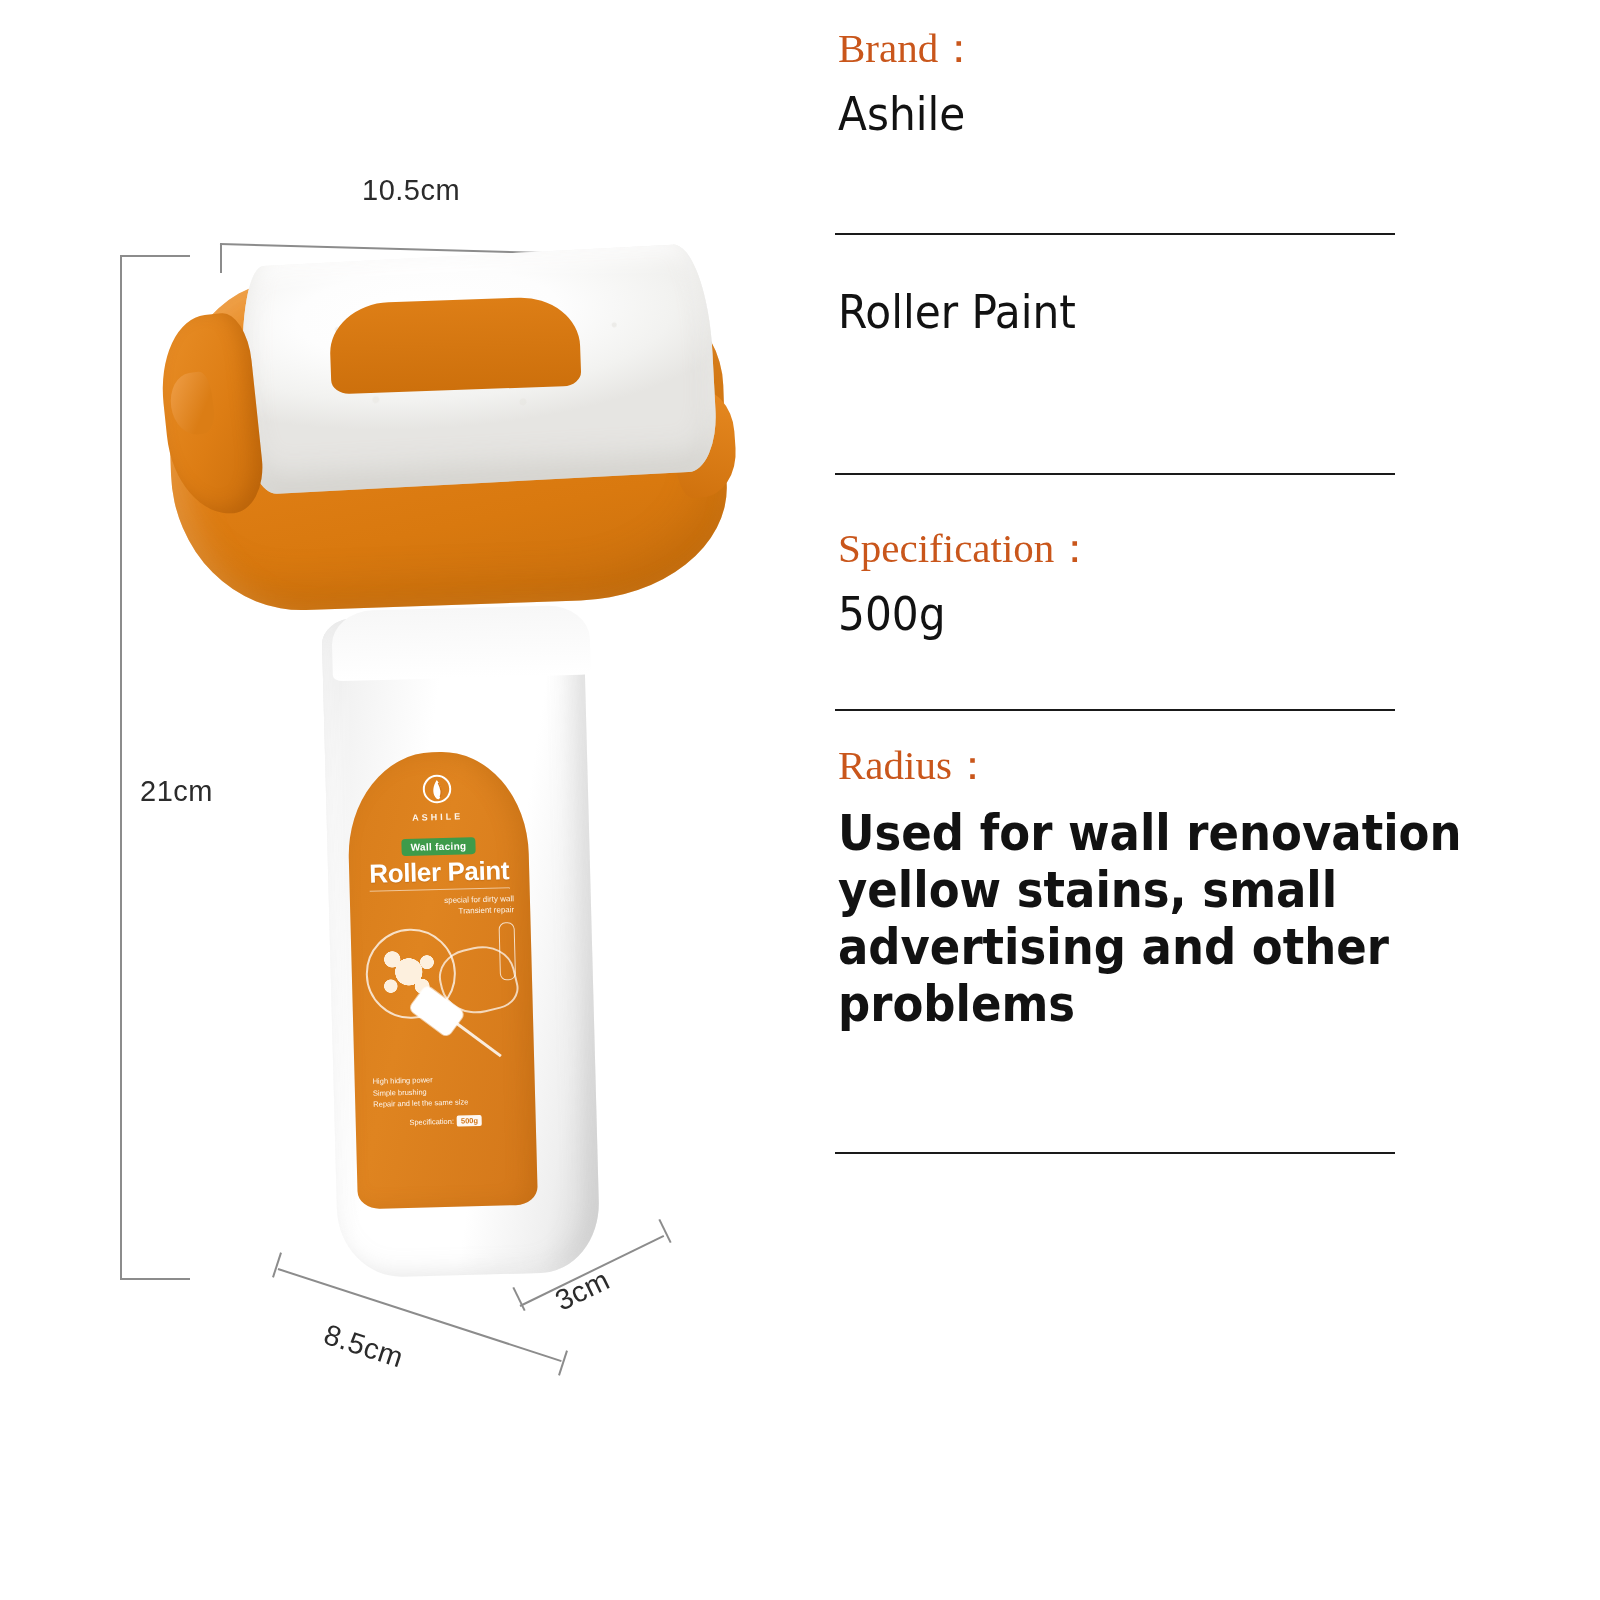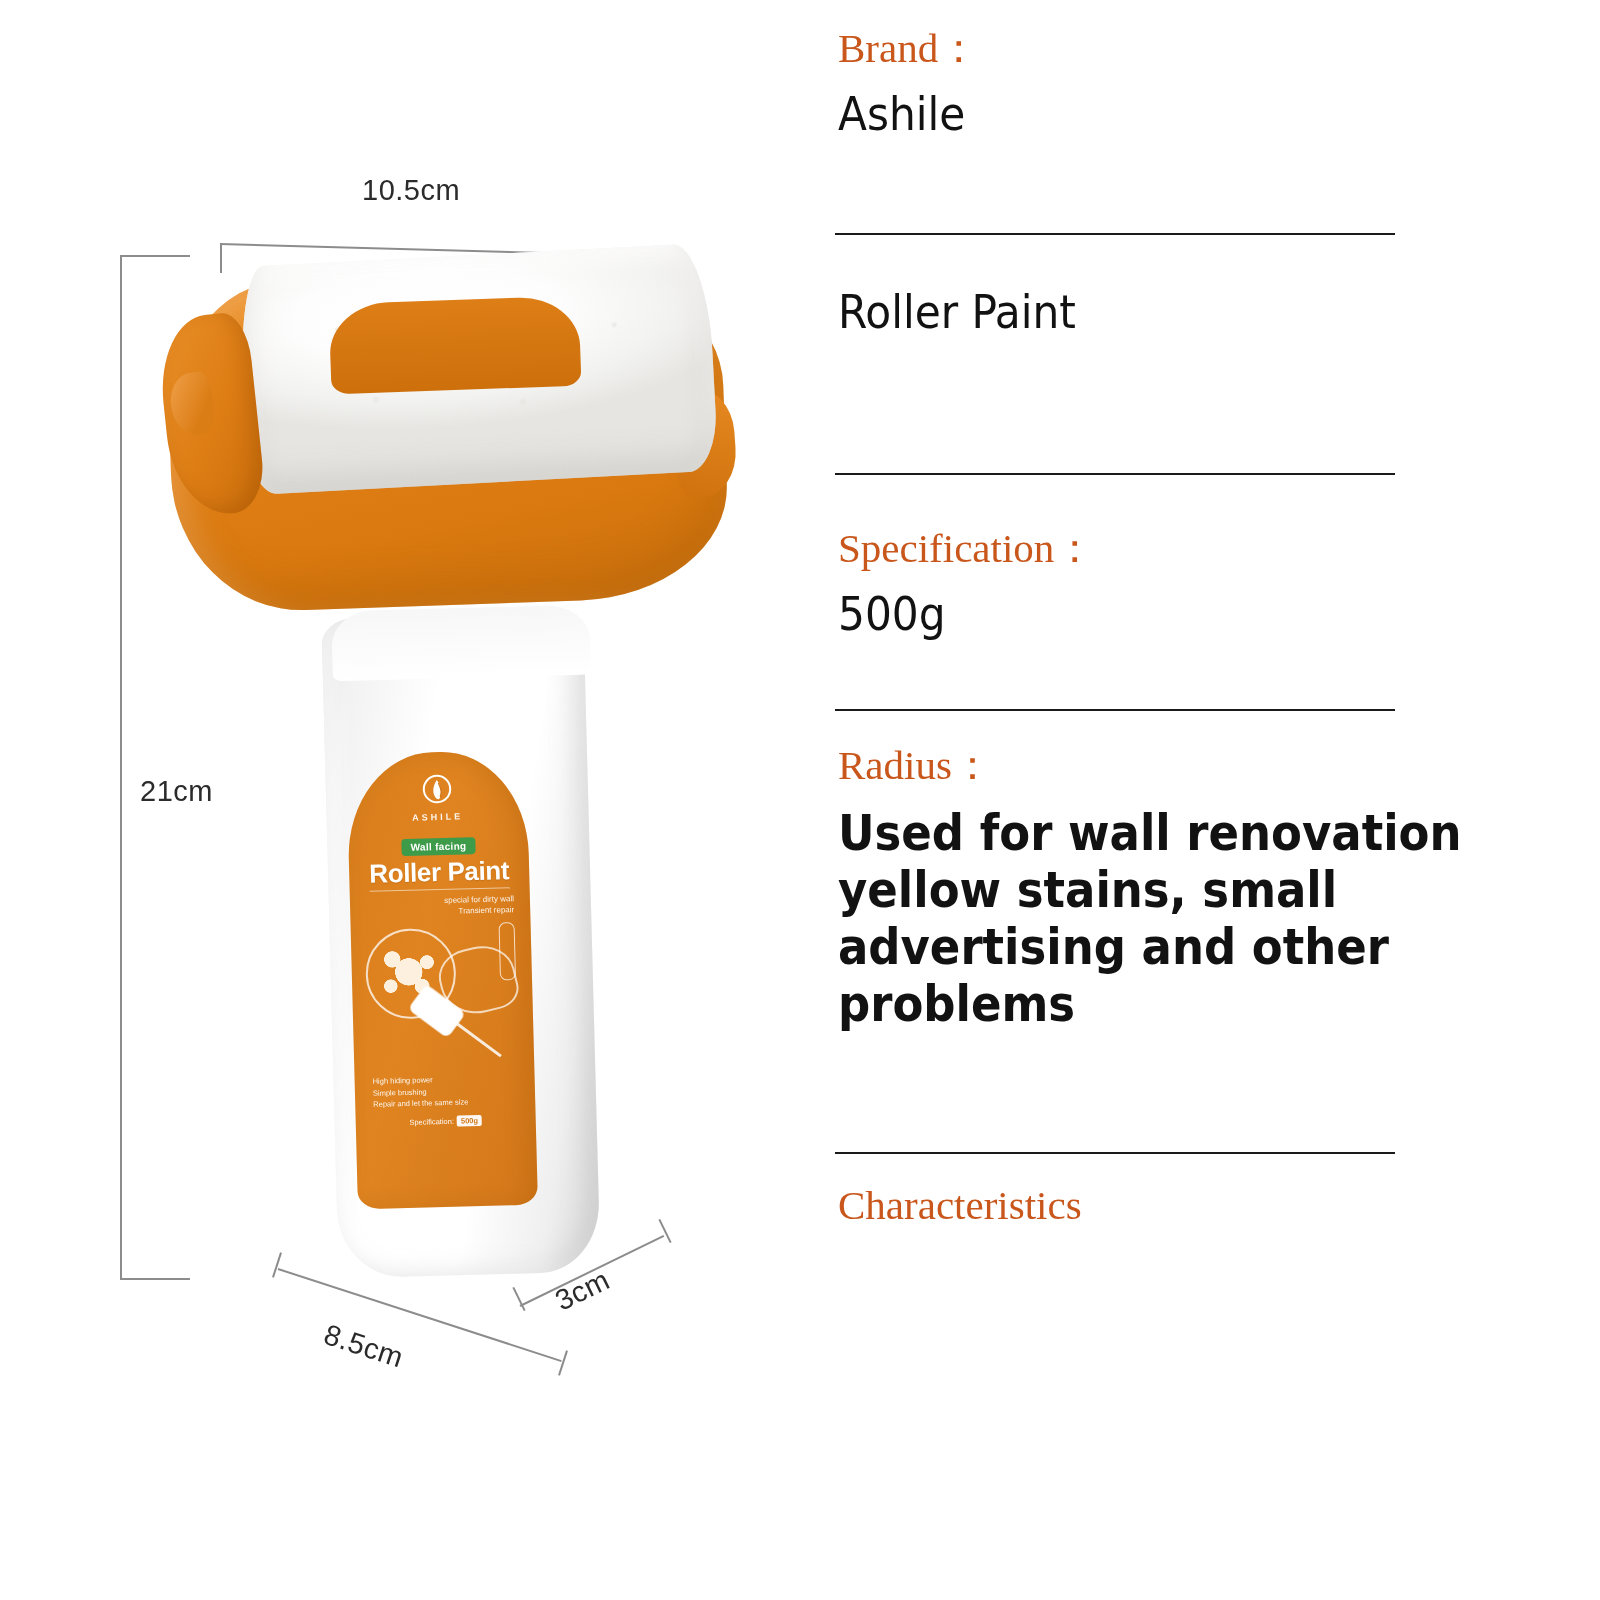--- a/index.html
+++ b/index.html
@@ -485,17 +485,16 @@
     </div>
     <div class="spec-divider" style="top:709px;"></div>
 
     <div class="spec-block" style="top:745px;">
       <div class="spec-heading">Radius：</div>
       <div class="spec-value body" style="max-width:672px;font-weight:bold;">Used for wall renovation yellow stains, small advertising and other problems</div>
     </div>
     <div class="spec-divider" style="top:1152px;"></div>
 
     <div class="spec-block" style="top:1185px;">
-      <div class="spec-heading">Characteristics</div>
     </div>
 
   </div>
 </div>
 
 </body></html>

